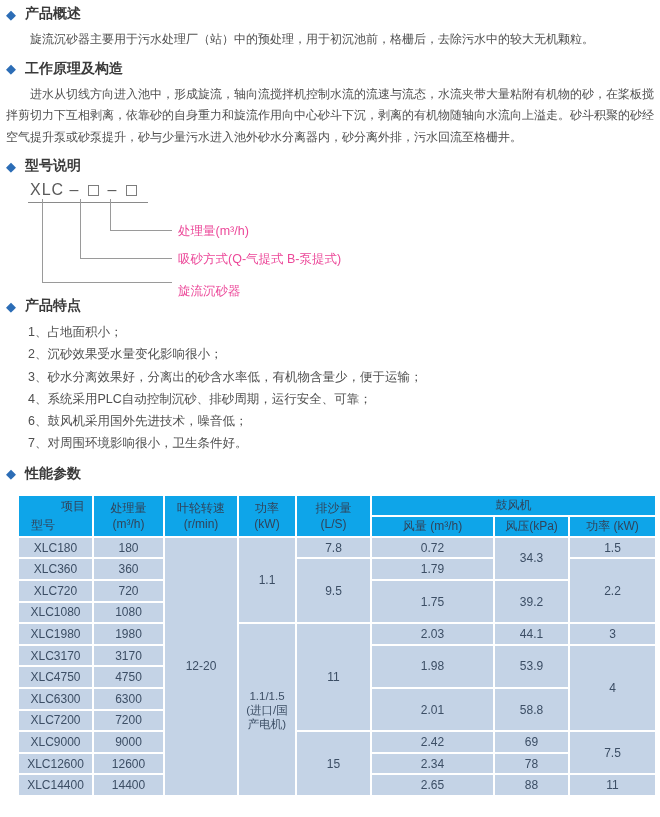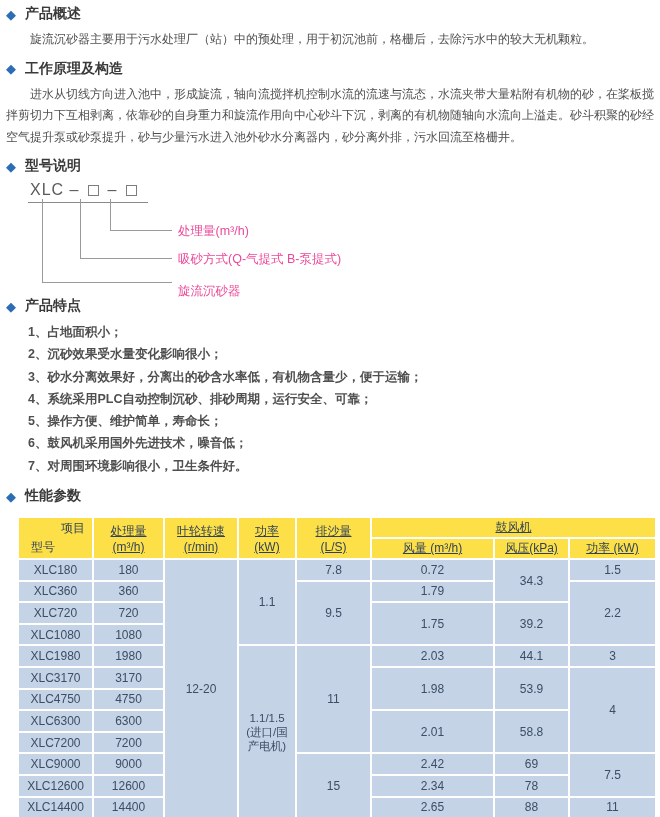--- a/index.html
+++ b/index.html
@@ -29,31 +29,31 @@
     border: 1px solid #7d7d7d; vertical-align: -1px; margin: 0 3px; background: #fff;
   }
   .connector { position: absolute; border-left: 1px solid #9a9a9a; border-bottom: 1px solid #9a9a9a; }
   .c1 { left: 96px; top: 20px; width: 62px; height: 32px; }
   .c2 { left: 66px; top: 20px; width: 92px; height: 60px; }
   .c3 { left: 28px; top: 20px; width: 130px; height: 84px; }
   .dlabel { position: absolute; left: 164px; line-height: 16px; color: #ec4899; }
   .l1 { top: 44px; } .l2 { top: 72px; } .l3 { top: 104px; }
   
   .features { margin: 6px 0 10px 22px; }
-  .feature { font-size: 12.5px; line-height: 22.3px; color: #4f4f4f; font-weight: bold; }
+  .feature { font-size: 12.5px; line-height: 22.3px; color: #4f4f4f; }
   
   .perf-table {
     border-collapse: collapse; table-layout: fixed; width: 638px;
     margin: 11px 0 0 11px; font-size: 12px; color: #3c4e65;
   }
   .perf-table th, .perf-table td {
     border: 2px solid #ffffff; background: #c4d3e6;
     text-align: center; vertical-align: middle; padding: 1px 2px; font-weight: normal;
   }
-  .perf-table thead th { background: #fde047; color: #31435a; height: 19px; text-decoration: underline; }
+  .perf-table thead th { background: #0ea5e9; color: #31435a; height: 19px; }
   .perf-table td { height: 21.6px; }
   .unit { display: block; }
   .corner { position: relative; }
   .corner .c-top { position: absolute; top: 2px; right: 7px; }
   .corner .c-bottom { position: absolute; bottom: 2px; left: 12px; }
   .pre { white-space: pre-line; line-height: 14px; font-size: 11.5px; margin-top: 20px; }
 </style>
 </head>
 <body>
 
@@ -93,21 +93,20 @@
 
   <div class="heading">
     <span class="diamond">◆</span>
     <span>产品特点</span>
   </div>
   <div class="features">
     <div class="feature">1、占地面积小；</div>
     <div class="feature">2、沉砂效果受水量变化影响很小；</div>
     <div class="feature">3、砂水分离效果好，分离出的砂含水率低，有机物含量少，便于运输；</div>
     <div class="feature">4、系统采用PLC自动控制沉砂、排砂周期，运行安全、可靠；</div>
-    <div class="feature">5、操作方便、维护简单，寿命长；</div>
     <div class="feature">6、鼓风机采用国外先进技术，噪音低；</div>
     <div class="feature">7、对周围环境影响很小，卫生条件好。</div>
   </div>
 
   <div class="heading">
     <span class="diamond">◆</span>
     <span>性能参数</span>
   </div>
 
   <table class="perf-table">

